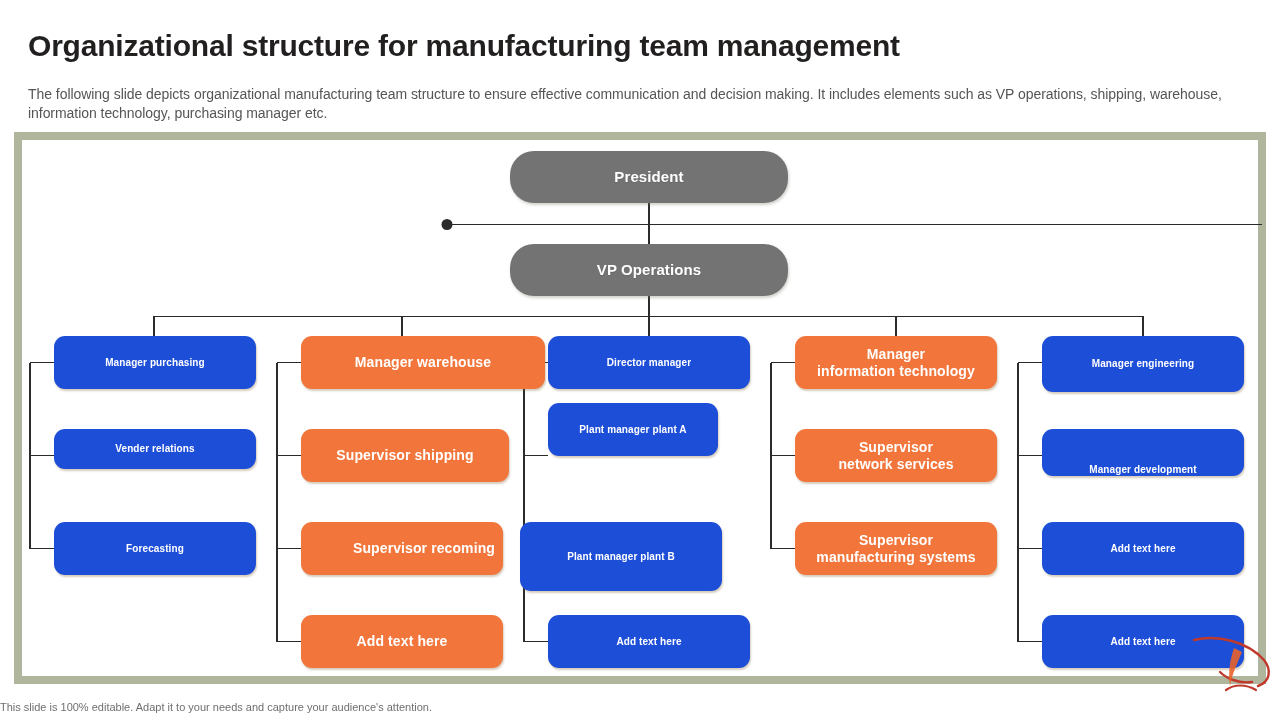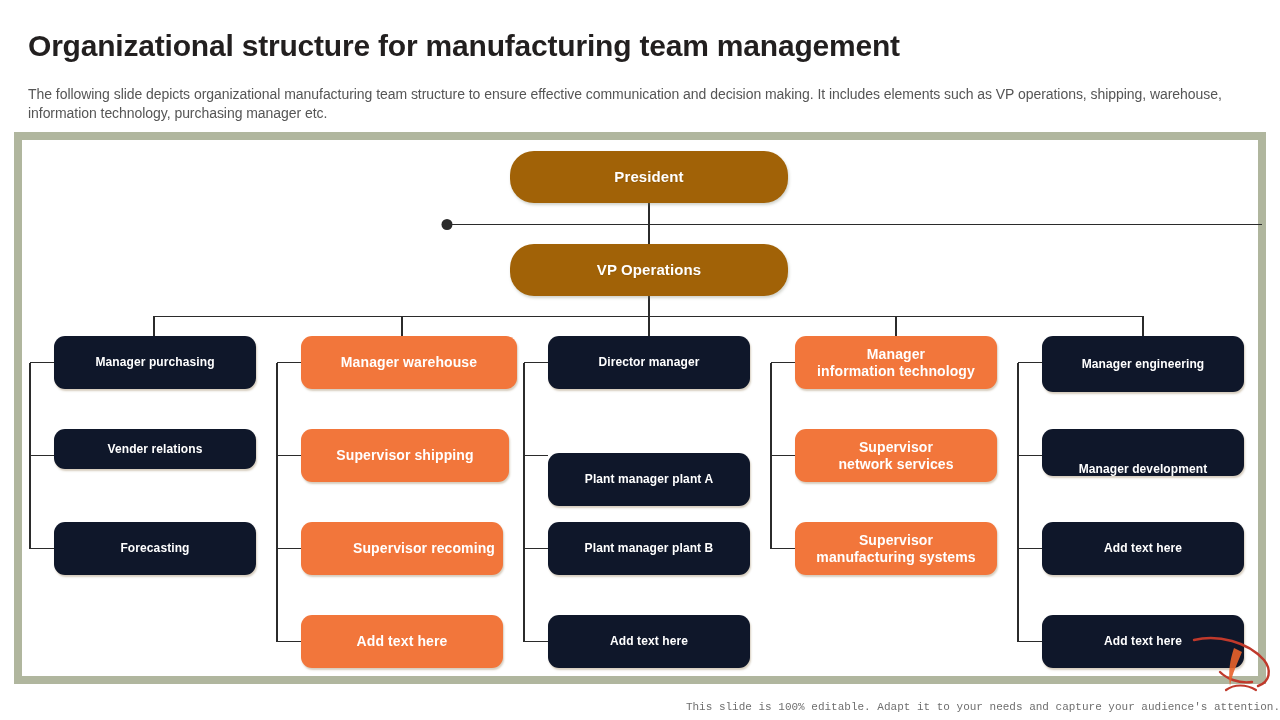--- a/index.html
+++ b/index.html
@@ -73,47 +73,46 @@
     align-items: center;
     justify-content: center;
     text-align: center;
     color: #ffffff;
     font-weight: bold;
     line-height: 1.18;
     letter-spacing: 0.1px;
     box-shadow: 1px 2px 2px rgba(120, 90, 40, 0.30);
   }
   .node.top {
-    background: #a16207;
+    background: #737373;
     border-radius: 24px;
     font-size: 15px;
     text-shadow: 0 1px 1px rgba(0,0,0,0.10);
     box-shadow: 1px 2px 3px rgba(120,125,105,0.35);
   }
   .node.amber {
-    background: #0f172a;
+    background: #1d4ed8;
     border-radius: 11px;
-    font-size: 12px;
+    font-size: 10px;
   }
   .node.orange {
     background: #f2763b;
     border-radius: 11px;
     font-size: 14px;
   }
 
   
   #footer-note {
     position: absolute;
     left: 0;
     top: 701px;
     width: 1280px;
-    text-align: right;
+    text-align: left;
     font-size: 11px;
     color: #6f6f6f;
-    font-family: Liberation Mono, monospace;
   }
 
   
   #corner-logo {
     position: absolute;
     right: 4px;
     bottom: 22px;
     width: 86px;
     height: 86px;
   }
@@ -190,40 +189,40 @@
 <div class="node amber" style="left:54px; top:336px; width:202px; height:53px;">
   <span>Manager purchasing</span>
 </div>
 <div class="node amber" style="left:54px; top:429px; width:202px; height:40px;">
   <span>Vender relations</span>
 </div>
 <div class="node amber" style="left:54px; top:522px; width:202px; height:53px;">
   <span>Forecasting</span>
 </div>
 
-<div class="node orange" style="left:301px; top:336px; width:216px; height:53px;">
+<div class="node orange" style="left:301px; top:336px; width:244px; height:53px;">
   <span>Manager warehouse</span>
 </div>
 <div class="node orange" style="left:301px; top:429px; width:208px; height:53px;text-align:center;">
   <span>Supervisor shipping</span>
 </div>
 <div class="node orange" style="left:301px; top:522px; width:202px; height:53px;padding-left:44px;">
   <span>Supervisor recoming</span>
 </div>
 <div class="node orange" style="left:301px; top:615px; width:202px; height:53px;">
   <span>Add text here</span>
 </div>
 
 <div class="node amber" style="left:548px; top:336px; width:202px; height:53px;">
   <span>Director manager</span>
 </div>
-<div class="node amber" style="left:548px; top:453px; width:202px; height:53px;">
+<div class="node amber" style="left:548px; top:403px; width:170px; height:53px;">
   <span>Plant manager plant A</span>
 </div>
-<div class="node amber" style="left:548px; top:522px; width:202px; height:53px;">
+<div class="node amber" style="left:520px; top:522px; width:202px; height:69px;">
   <span>Plant manager plant B</span>
 </div>
 <div class="node amber" style="left:548px; top:615px; width:202px; height:53px;">
   <span>Add text here</span>
 </div>
 
 <div class="node orange" style="left:795px; top:336px; width:202px; height:53px;">
   <span>Manager<br>information technology</span>
 </div>
 <div class="node orange" style="left:795px; top:429px; width:202px; height:53px;">

